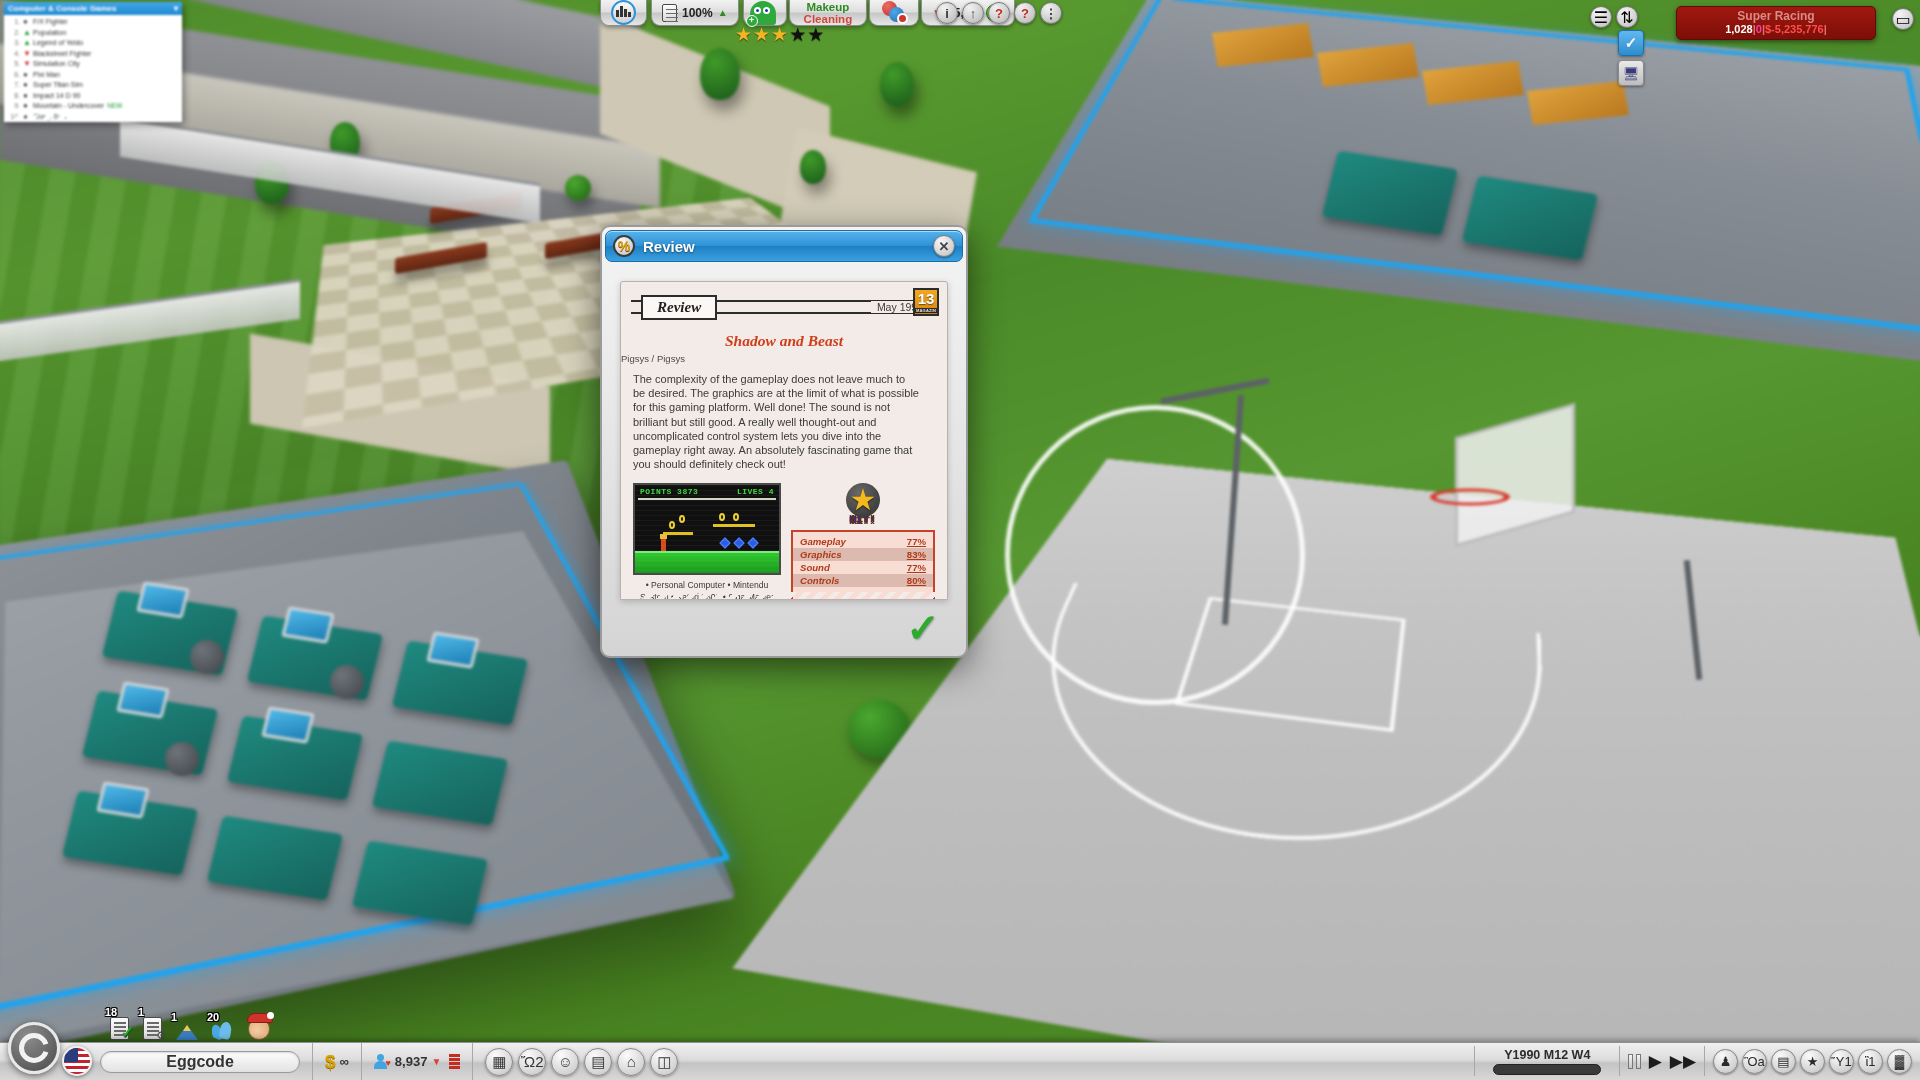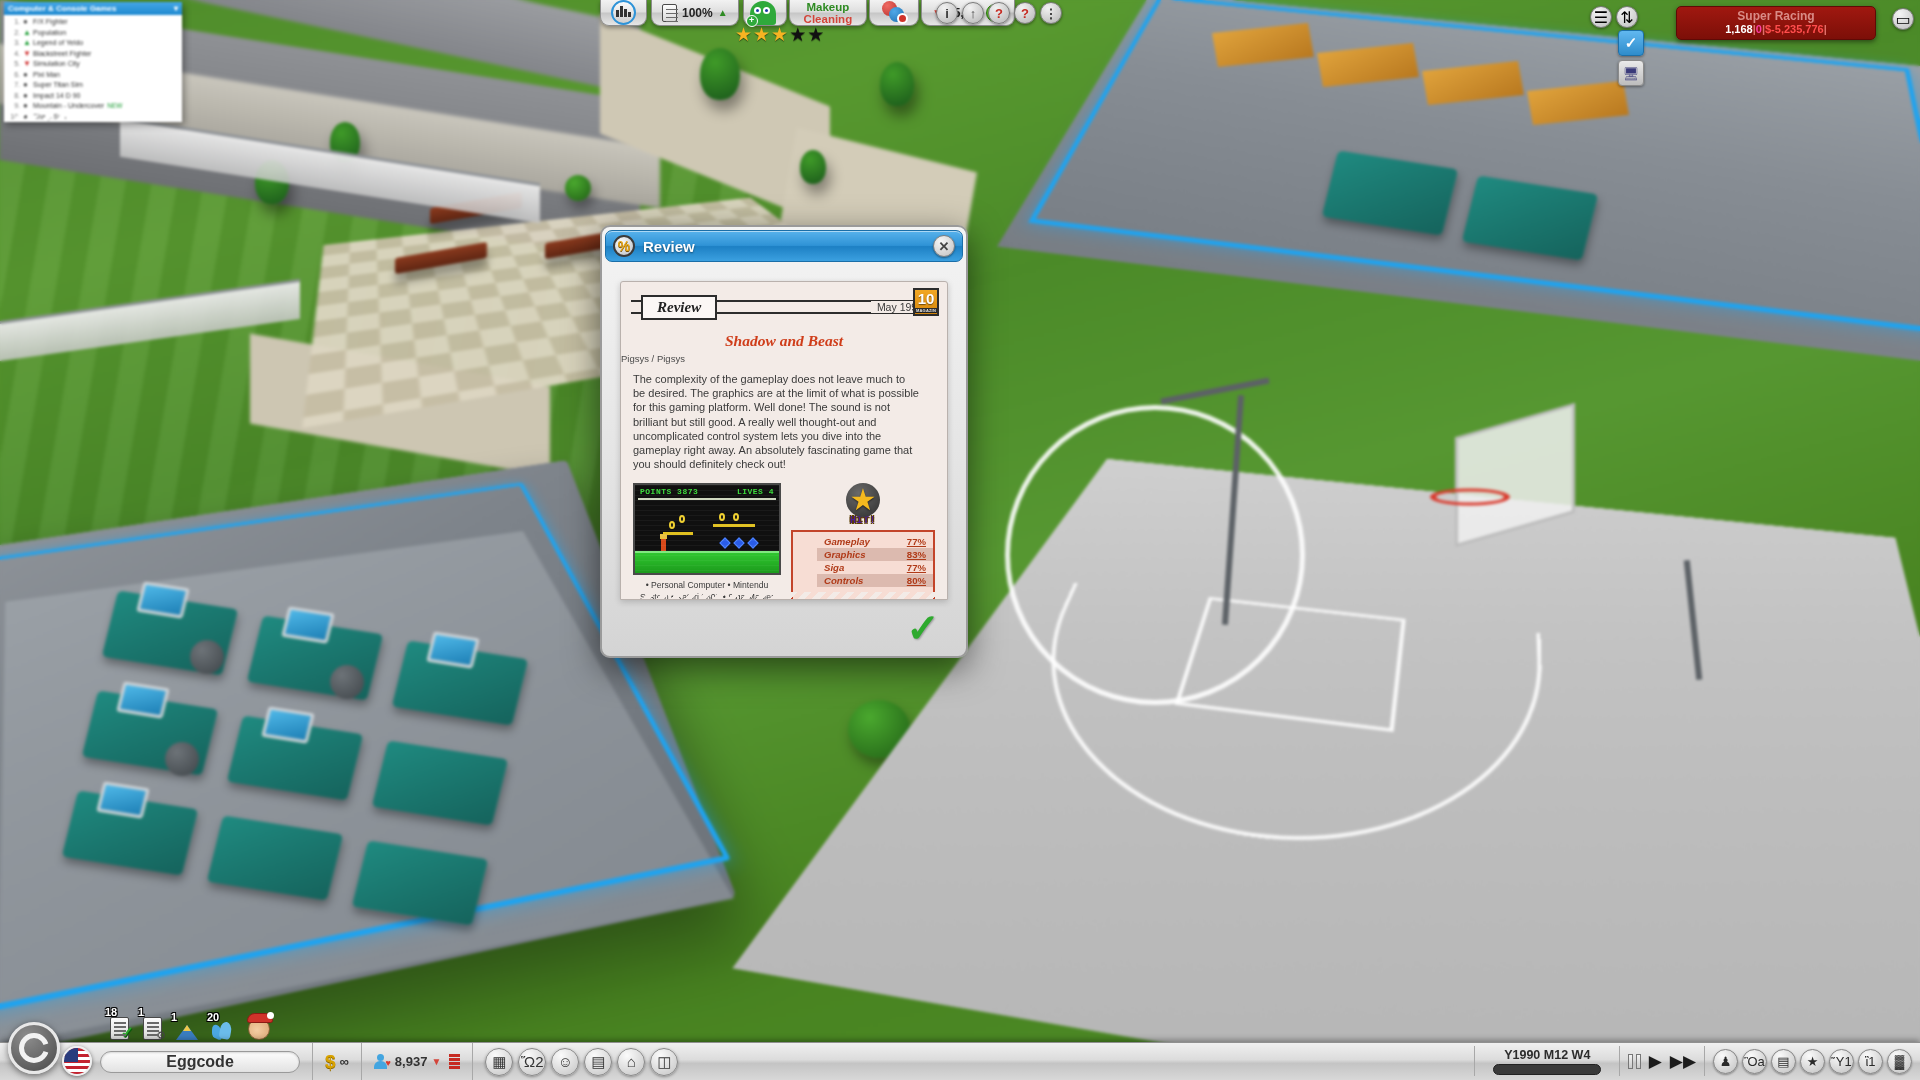--- a/index.html
+++ b/index.html
@@ -563,21 +563,21 @@
     font-family: Liberation Mono, monospace; letter-spacing:.5px;
     text-shadow: 1px 1px 0 #5a3c00, -1px -1px 0 #5a3c00, 1px -1px 0 #5a3c00, -1px 1px 0 #5a3c00;
     margin-top: -2px;
   }
   #score-box {
     width: 100%; border: 2px solid #c3442a; background:#f7ddd4;
     padding: 3px 0 0 0;
   }
   .score-row {
     display:flex; justify-content:space-between; padding: 1px 7px;
-    font-size: 9.6px; color:#b03a18; font-style: italic; font-weight: bold; margin-left: 24px;
+    font-size: 9.6px; color:#b03a18; font-style: italic; font-weight: bold;
   }
   .score-row:nth-child(even) { background: rgba(170,120,105,.35); }
   .score-row .val { font-style: normal; text-decoration: underline; }
   #score-total {
     text-align:center; font-size: 31px; font-weight: bold; color:#c3421e;
     font-style: italic; font-family:"Liberation Serif", serif;
     line-height: 38px; margin-top: 4px;
     text-shadow: 0 1px 1px rgba(0,0,0,.15);
   }
   #page-edge {
@@ -783,21 +783,21 @@
     <span class="circ-ico red-q">?</span>
     <span class="circ-ico">⋮</span>
   </div>
 
 <div id="top-right">
   <div class="tr-round" style="position:absolute;left:0;top:4px;">☰</div>
   <div class="tr-round" style="position:absolute;left:26px;top:4px;">⇅</div>
   <div id="money-bar">
     <span class="proj">Super Racing</span>
     <span class="nums">
-      <span class="a">1,168</span><span class="sep">|</span><span class="b">0</span><span class="sep">|</span><span class="c">$-5,235,776</span><span class="sep">|</span>
+      <span class="a">1,028</span><span class="sep">|</span><span class="b">0</span><span class="sep">|</span><span class="c">$-5,235,776</span><span class="sep">|</span>
     </span>
   </div>
   <div class="tr-round" style="position:absolute;right:6px;top:6px;">▭</div>
   <div class="side-btn sel" style="left:28px; top:28px;">
     <span style="color:#fff;font-size:15px;font-weight:bold;">✓</span>
   </div>
   <div class="side-btn grey" style="left:28px; top:58px;">
     <span style="font-size:13px;color:#3a3a7a;">🖥</span>
   </div>
 </div>
@@ -809,21 +809,21 @@
     <span id="dlg-close">✕</span>
   </div>
 
   <div id="review-page">
     <div id="rev-header">
       <span class="rule"></span>
       <span class="rule2"></span>
       <span id="rev-tab">Review</span>
       <span id="rev-date">May 1990</span>
       <span id="rev-issue">
-        <span>10</span>
+        <span>13</span>
         <span class="sub">MAGAZIN</span>
       </span>
     </div>
 
     <div id="rev-title">Shadow and Beast</div>
     <div id="rev-dev">Pigsys / Pigsys</div>
     <div id="rev-body">The complexity of the gameplay does not leave much to be desired. The graphics are at the limit of what is possible for this gaming platform. Well done! The sound is not brilliant but still good. A really well thought-out and uncomplicated control system lets you dive into the gameplay right away. An absolutely fascinating game that you should definitely check out!</div>
 
     <div id="rev-lower">
       <div id="shot-col">
@@ -861,21 +861,21 @@
           <div id="score-rows">
               <div class="score-row">
                 <span>Gameplay</span>
                 <span class="val">77%</span>
               </div>
               <div class="score-row">
                 <span>Graphics</span>
                 <span class="val">83%</span>
               </div>
               <div class="score-row">
-                <span>Siga</span>
+                <span>Sound</span>
                 <span class="val">77%</span>
               </div>
               <div class="score-row">
                 <span>Controls</span>
                 <span class="val">80%</span>
               </div>
             </div>
           <div id="score-total">83%</div>
 
         </div>

